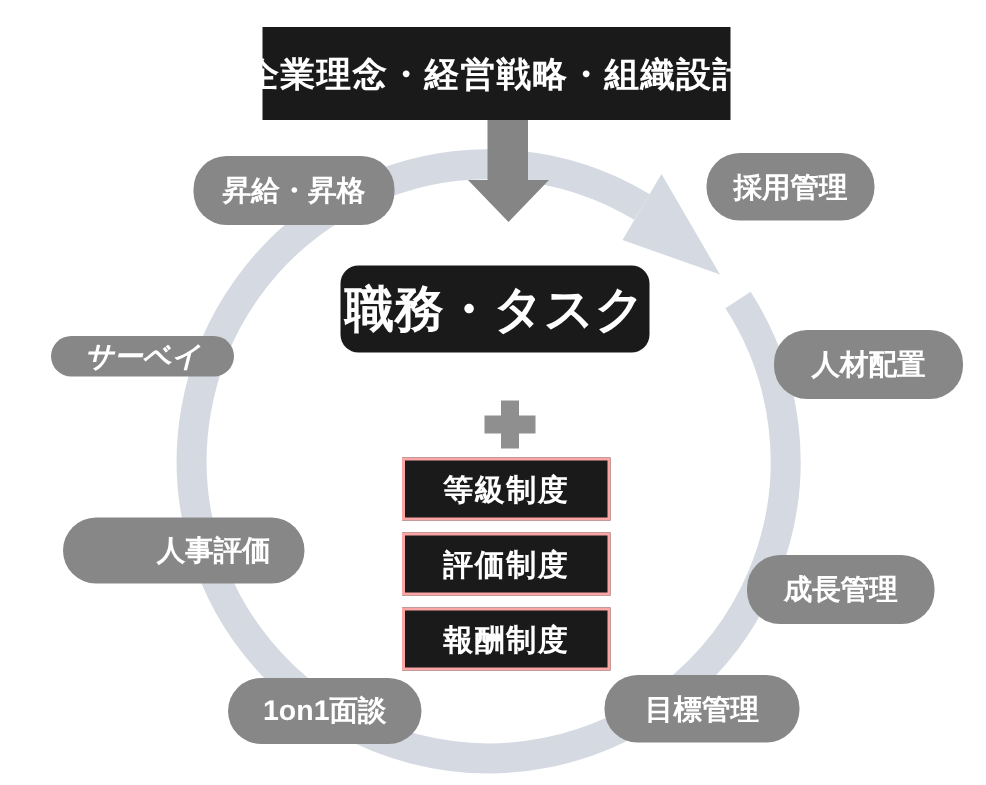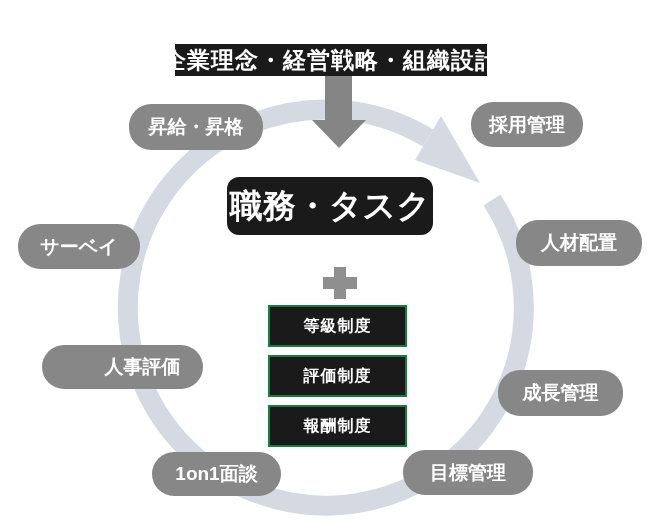--- a/index.html
+++ b/index.html
@@ -26,23 +26,23 @@
   .plus{fill:#8f8f8f;}
 
   .black-box{
     position:absolute;z-index:2;
     background:var(--box-black);
     color:var(--text-white);
     font-weight:bold;
     display:flex;align-items:center;justify-content:center;
     white-space:nowrap;
   }
-  .title-box{left:175px;top:18px;width:312px;height:32px;font-size:23px;letter-spacing:1px;margin-top:26px;}
+  .title-box{left:175px;top:18px;width:312px;height:62px;font-size:23px;letter-spacing:1px;}
   .main-box{left:227px;top:177px;width:206px;height:58px;font-size:33px;border-radius:12px;letter-spacing:0px;}
-  .sys-box{left:268px;width:139px;height:42px;font-size:16px;border:2px solid #15803d;box-sizing:border-box;letter-spacing:1px;}
+  .sys-box{left:268px;width:139px;height:42px;font-size:20px;border:2px solid #fca5a5;box-sizing:border-box;letter-spacing:1px;}
   .sys-box.b0{top:305px;}
   .sys-box.b1{top:355px;}
   .sys-box.b2{top:405px;}
 
   .subtitle{
     position:absolute;z-index:2;
     left:163px;top:237px;width:334px;
     text-align:center;
     color:var(--subtitle-gray);
     font-weight:bold;font-size:18px;
@@ -53,21 +53,21 @@
     position:absolute;z-index:2;
     background:var(--label-gray);
     color:var(--text-white);
     font-weight:bold;font-size:19px;
     border-radius:22px;
     display:flex;align-items:center;justify-content:center;
     white-space:nowrap;
   }
   .cl-0{left:129px;top:104px;width:134px;height:46px;}
   .cl-1{left:471px;top:102px;width:112px;height:45px;}
-  .cl-2{left:18px; top:224px;width:122px;height:45px;}
+  .cl-2{left:34px; top:224px;width:122px;height:27px;font-style:italic;}
   .cl-3{left:516px;top:220px;width:126px;height:46px;}
   .cl-4{left:42px; top:345px;width:121px;height:44px;padding-left:40px;}
   .cl-5{left:498px;top:342px;width:125px;height:46px;margin-top:28px;}
   .cl-6{left:152px;top:452px;width:129px;height:44px;}
   .cl-7{left:403px;top:450px;width:130px;height:45px;}
 </style>
 </head>
 <body>
 
 <div class="canvas">

